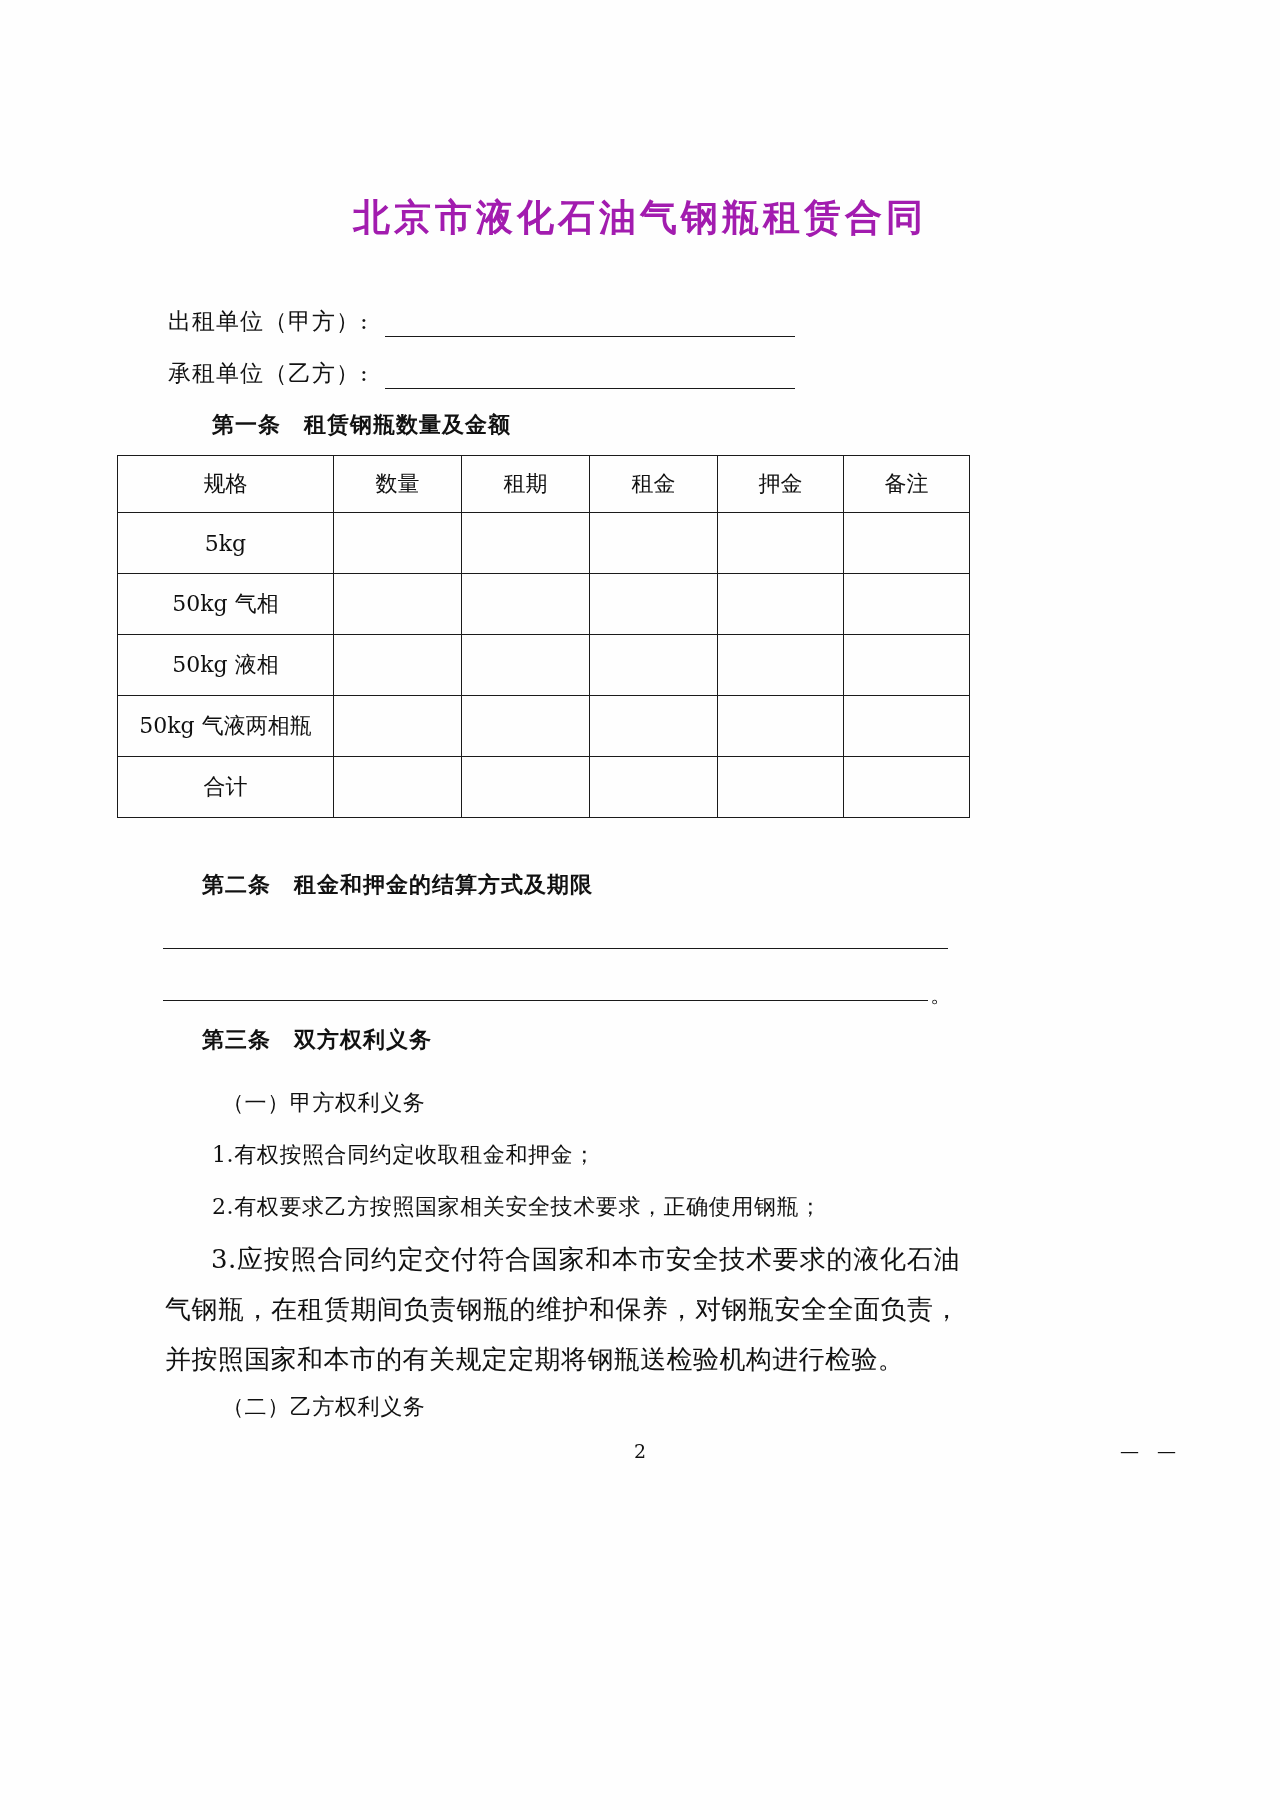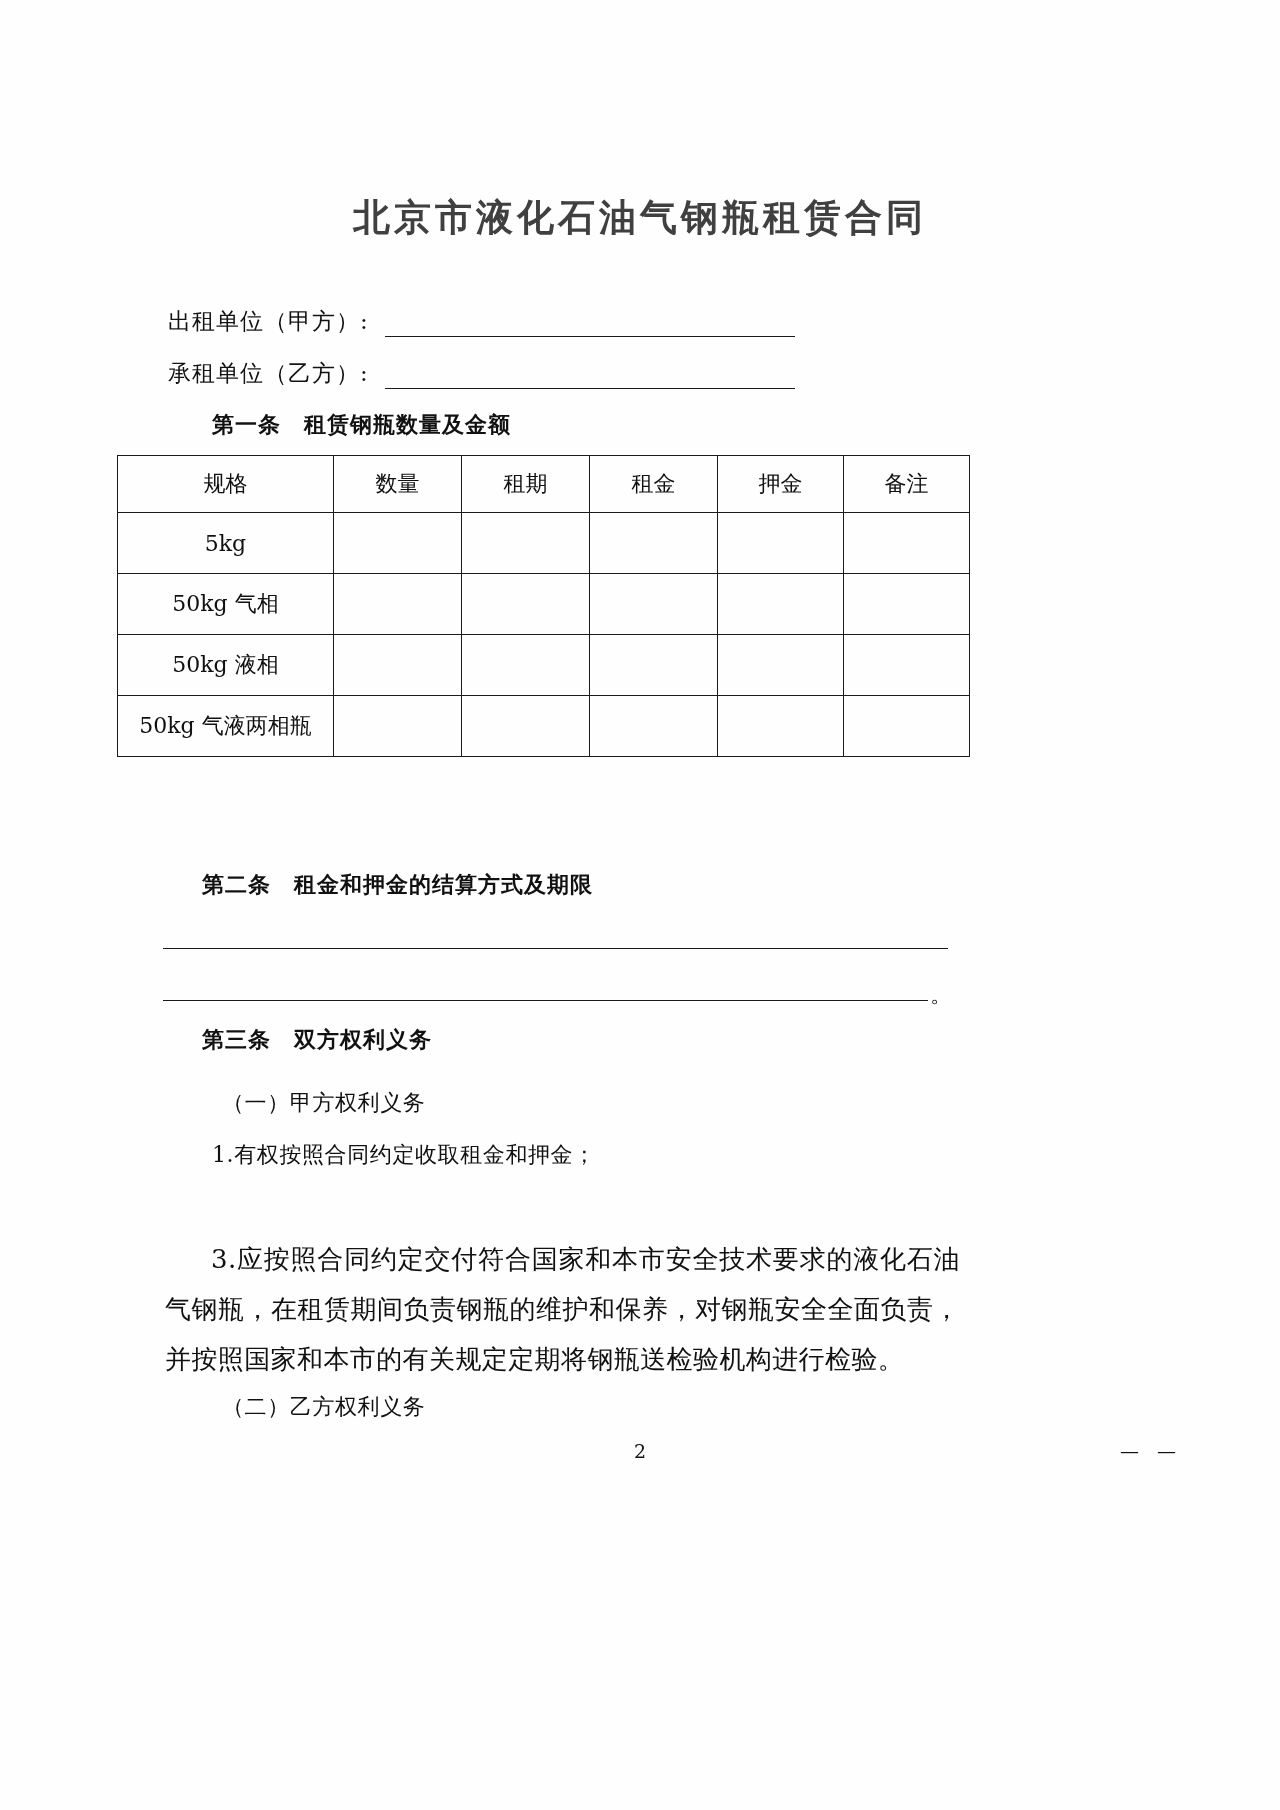--- a/index.html
+++ b/index.html
@@ -32,21 +32,21 @@
   .title {
     position: absolute;
     left: 0;
     top: 193px;
     width: 1280px;
     text-align: center;
     font-family: "DejaVu Serif", "Liberation Serif", serif;
     font-size: 37px;
     letter-spacing: 4px;
     font-weight: 600;
-    color: #404040;
+    color: #a21caf;
     white-space: nowrap;
   }
 
   
   .party-line {
     position: absolute;
     left: 168px;
     font-size: 23px;
     letter-spacing: 1px;
     color: #121212;
@@ -237,36 +237,45 @@
             <td></td>
           </tr>
           <tr>
             <td>50kg 气液两相瓶</td>
             <td></td>
             <td></td>
             <td></td>
             <td></td>
             <td></td>
           </tr>
+          <tr>
+            <td>合计</td>
+            <td></td>
+            <td></td>
+            <td></td>
+            <td></td>
+            <td></td>
+          </tr>
         </tbody>
       </table>
     </div>
 
     <div class="section-head" id="sec2">第二条　租金和押金的结算方式及期限</div>
 
     <div class="fill-rule" id="rule1"></div>
     <div class="fill-rule" id="rule2"></div>
     <div class="rule-period">。</div>
 
     <div class="section-head" id="sec3">第三条　双方权利义务</div>
 
     <div class="para" id="sub1">（一）甲方权利义务</div>
 
     <div class="para" id="item1">1.有权按照合同约定收取租金和押金；</div>
 
+    <div class="para" id="item2">2.有权要求乙方按照国家相关安全技术要求，正确使用钢瓶；</div>
 
     <div class="para-block">3.应按照合同约定交付符合国家和本市安全技术要求的液化石油气钢瓶，在租赁期间负责钢瓶的维护和保养，对钢瓶安全全面负责，并按照国家和本市的有关规定定期将钢瓶送检验机构进行检验。</div>
 
     <div class="para" id="sub2">（二）乙方权利义务</div>
 
     <div class="page-num">2</div>
     <div class="footer-dashes">— —</div>
 
   </div>
 </div>

